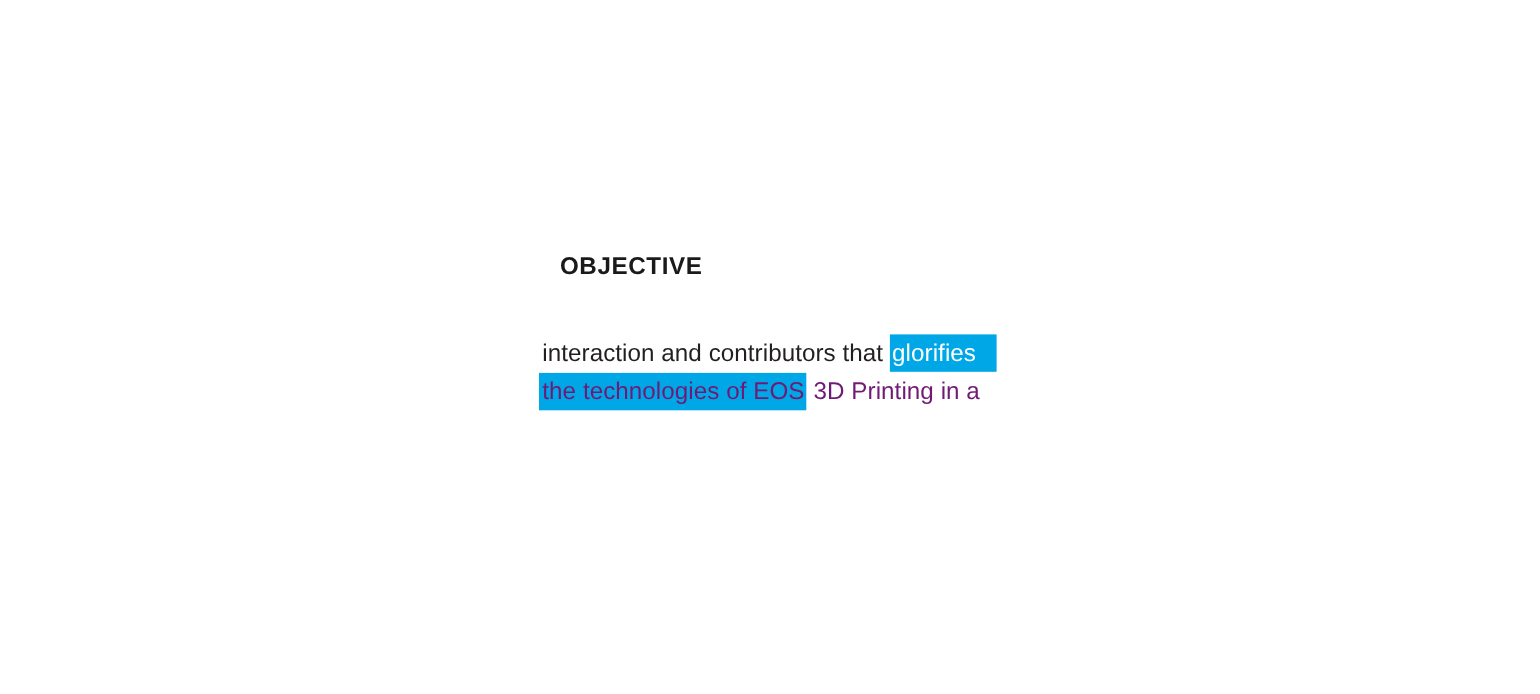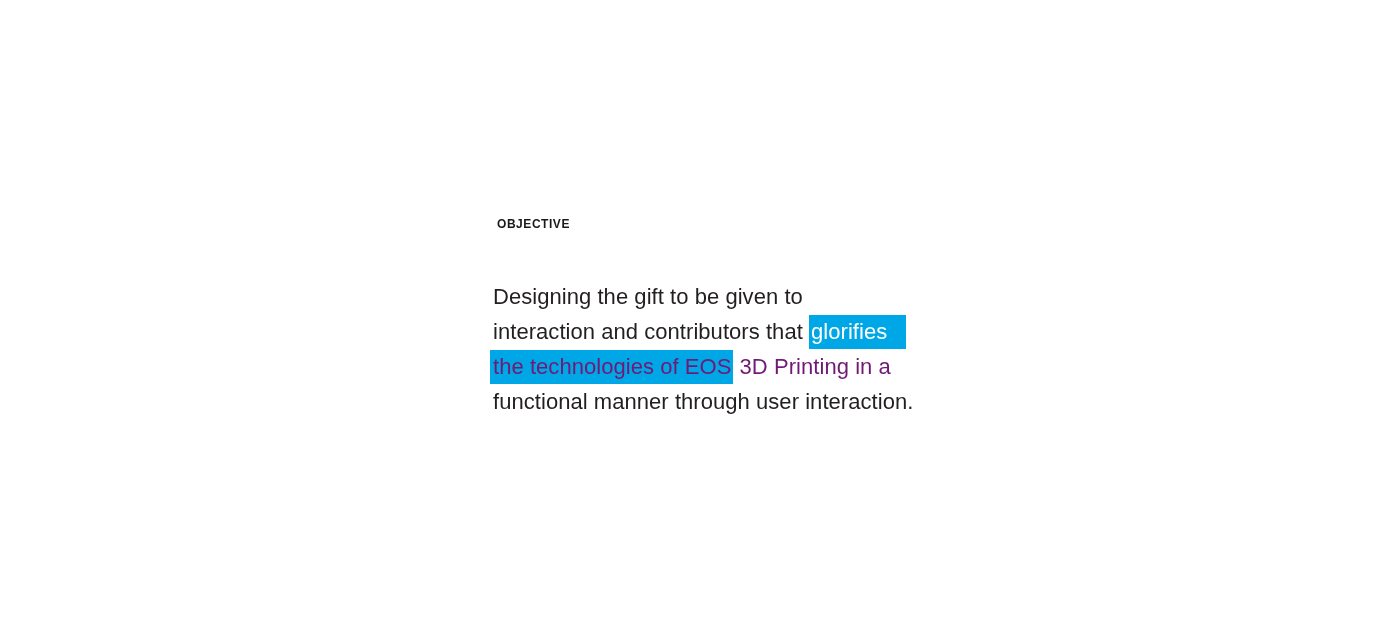--- a/index.html
+++ b/index.html
@@ -24,26 +24,26 @@
   }
 
   #content-block {
     position: absolute;
     left: 493px;
     top: 213px;
     width: 520px;
   }
 
   #section-heading {
-    font-size: 12px;
+    font-size: 22px;
     font-weight: 700;
     letter-spacing: 0.55px;
     color: #1a1a1a;
     line-height: 1.2;
-    margin: 4px;
+    margin: 16px;
     text-transform: uppercase;
     white-space: pre;
   }
 
   #objective-paragraph {
     margin: 0;
     padding: 0;
     font-size: 22px;
     font-weight: 300;
     line-height: 35px;
@@ -84,25 +84,23 @@
 <body style="background: rgb(255, 255, 255);">
 
 <div id="slide" style="background: rgb(255, 255, 255);">
 
   <div id="content-block">
 
     <h2 id="section-heading">OBJECTIVE</h2>
 
     <p id="objective-paragraph">
 
-      <span class="para-line"><span class="plain-run" style="color: rgb(35, 31, 32);">Designing the gift to be given to</span></span>
 
       <span class="para-line"><span class="plain-run" style="color: rgb(35, 31, 32);">interaction and contributors that </span><span class="highlight-run trailing" style="background-color: rgb(0, 167, 231); color: rgb(255, 255, 255);">glorifies</span></span>
 
       <span class="para-line"><span class="highlight-run" style="background-color: rgb(0, 167, 231); color: #701a75;">the technologies of EOS</span><span class="plain-run" style="color: #701a75; text-align: right;"> 3D Printing in a</span></span>
 
-      <span class="para-line"><span class="plain-run" style="color: rgb(35, 31, 32);">functional manner through user interaction.</span></span>
 
     </p>
 
   </div>
 
 </div>
 
 </body></html>

